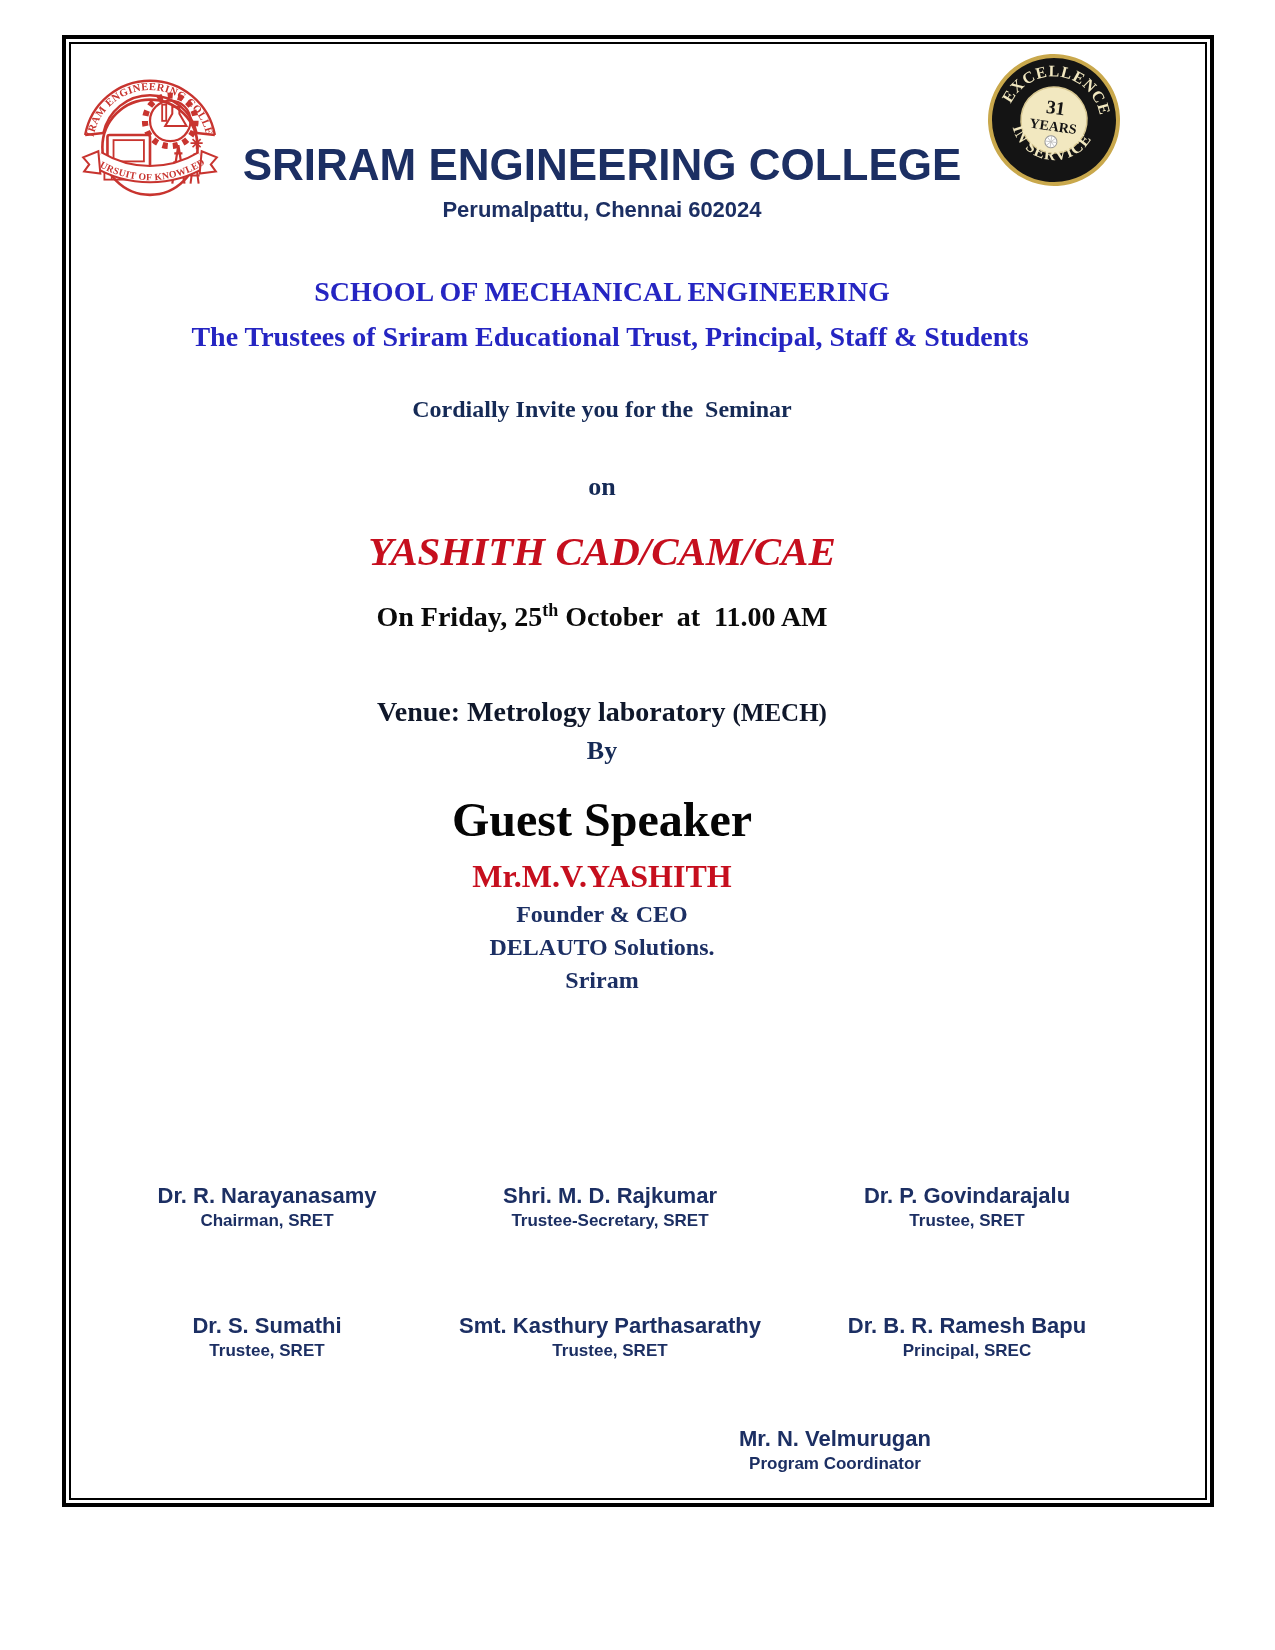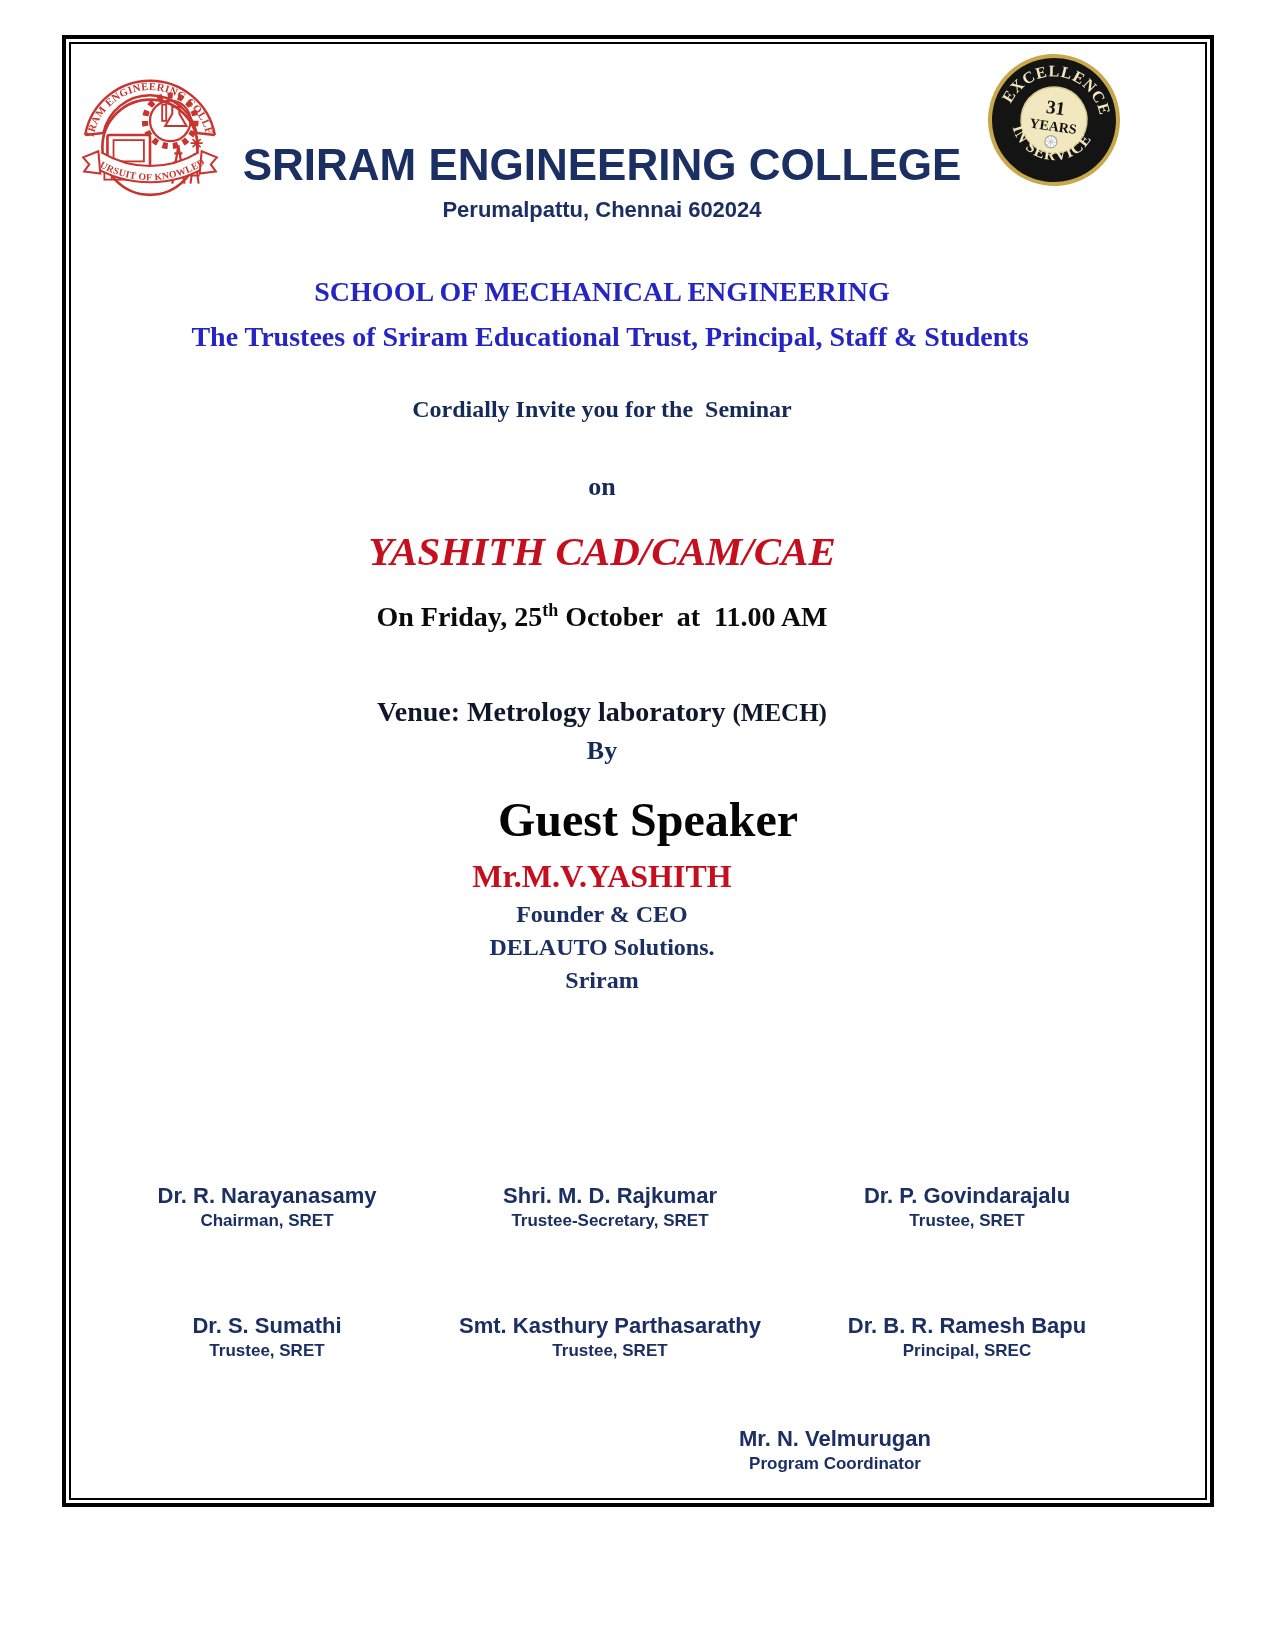--- a/index.html
+++ b/index.html
@@ -28,21 +28,21 @@
   .school{top:276px;font-size:28px;color:#2525c2;}
   .trustees{top:321px;font-size:28px;color:#2525c2;padding-left:8px;}
   .invite{top:396px;font-size:24px;color:#152a56;}
   .on-word{top:472px;font-size:26px;color:#152a56;}
   .seminar-title{top:527px;font-size:41px;font-style:italic;color:#c60f1e;}
   .date-line{top:601px;font-size:28px;color:#0a0a0a;text-align:center;}
   .date-line sup{font-size:18px;vertical-align:super;line-height:0;}
   .venue-line{top:650px;font-size:28px;color:#0f172a;margin-top:46px;}
   .venue-mech{font-size:25px;}
   .by-word{top:736px;font-size:26px;color:#152a56;}
-  .guest-heading{top:792px;font-size:48px;color:#050505;padding-left:46px;}
+  .guest-heading{top:792px;font-size:48px;color:#050505;}
   .speaker-name{top:858px;font-size:32px;color:#c60f1e;}
   .speaker-role{top:901px;font-size:24px;color:#1c2f63;}
   .speaker-company{top:934px;font-size:24px;color:#1c2f63;}
   .speaker-city{top:967px;font-size:24px;color:#1c2f63;}
 
   .sig{
     position:absolute;width:320px;text-align:center;
     font-family:"Liberation Sans",sans-serif;font-weight:bold;color:#1c2f63;
   }
   .sig .sig-name{font-size:22px;line-height:26px;}

